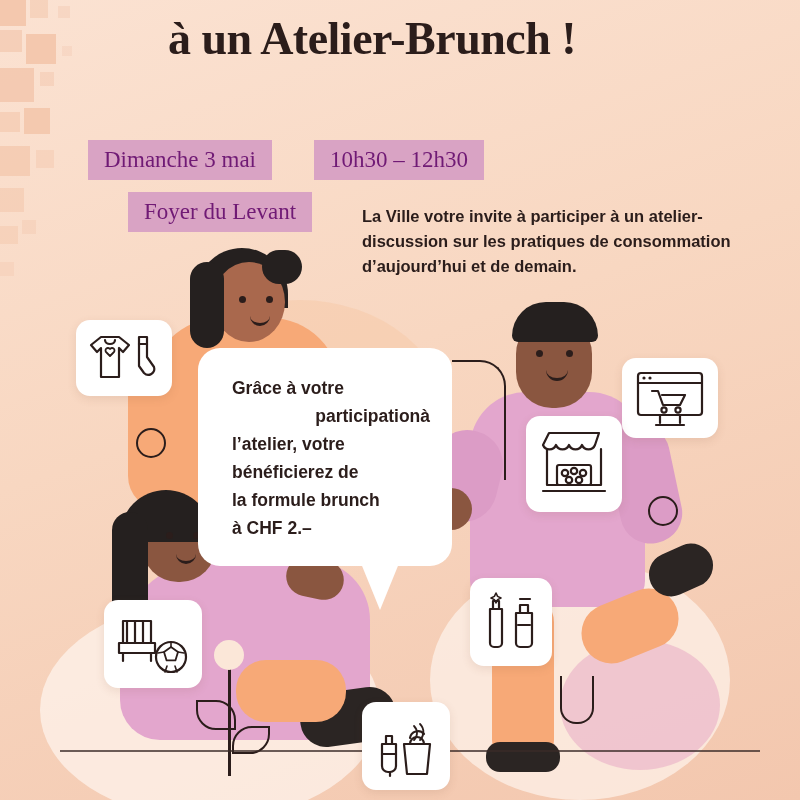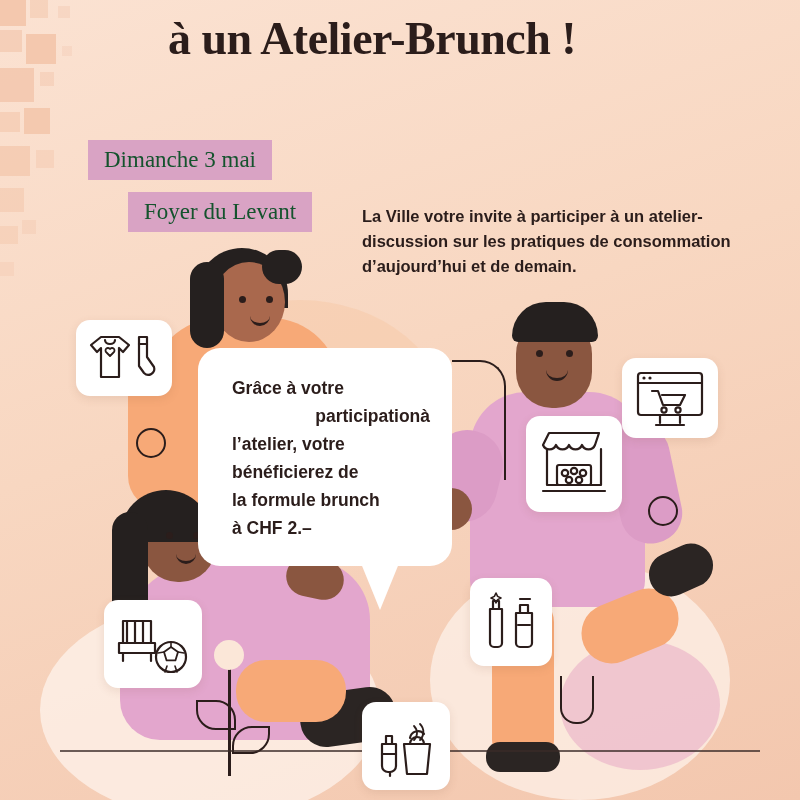--- a/index.html
+++ b/index.html
@@ -67,21 +67,21 @@
   }
   .headline .l2 {
     font-size: 46px;
     line-height: 58px;
     padding-left: 58px;
   }
   
   .chip {
     position: absolute;
     background: #d9a3c4;
-    color: #14532d;
+    color: #701a75;
     font-family: "Liberation Serif", serif;
     font-size: 23px;
     line-height: 40px;
     height: 40px;
     padding: 0 16px;
     white-space: nowrap;
   }
   #chip-date  { left: 88px;  top: 140px; }
   #chip-time  { left: 314px; top: 140px; }
   #chip-place { left: 128px; top: 192px; text-align: right; }
@@ -237,20 +237,21 @@
   <div class="ring" style="left:136px; top:428px; width:26px; height:26px;"></div>
   <div class="ring" style="left:648px; top:496px; width:26px; height:26px;"></div>
 
   <div class="ground-line"></div>
 
   <div class="headline">
     <div class="l2">à un Atelier-Brunch !</div>
   </div>
 
   <div class="chip" id="chip-date">Dimanche 3 mai</div>
+  <div class="chip" id="chip-time">10h30 – 12h30</div>
   <div class="chip" id="chip-place">Foyer du Levant</div>
 
   <div class="intro">La Ville votre invite à participer à un atelier-discussion sur les pratiques de consommation d’aujourd’hui et de demain.</div>
 
   <div class="bubble-stem"></div>
   <div class="bubble-tail"></div>
   <div class="bubble">
     <div class="b-line">Grâce à votre</div>
     <div class="b-line indent spread">
       <span>participation</span>

